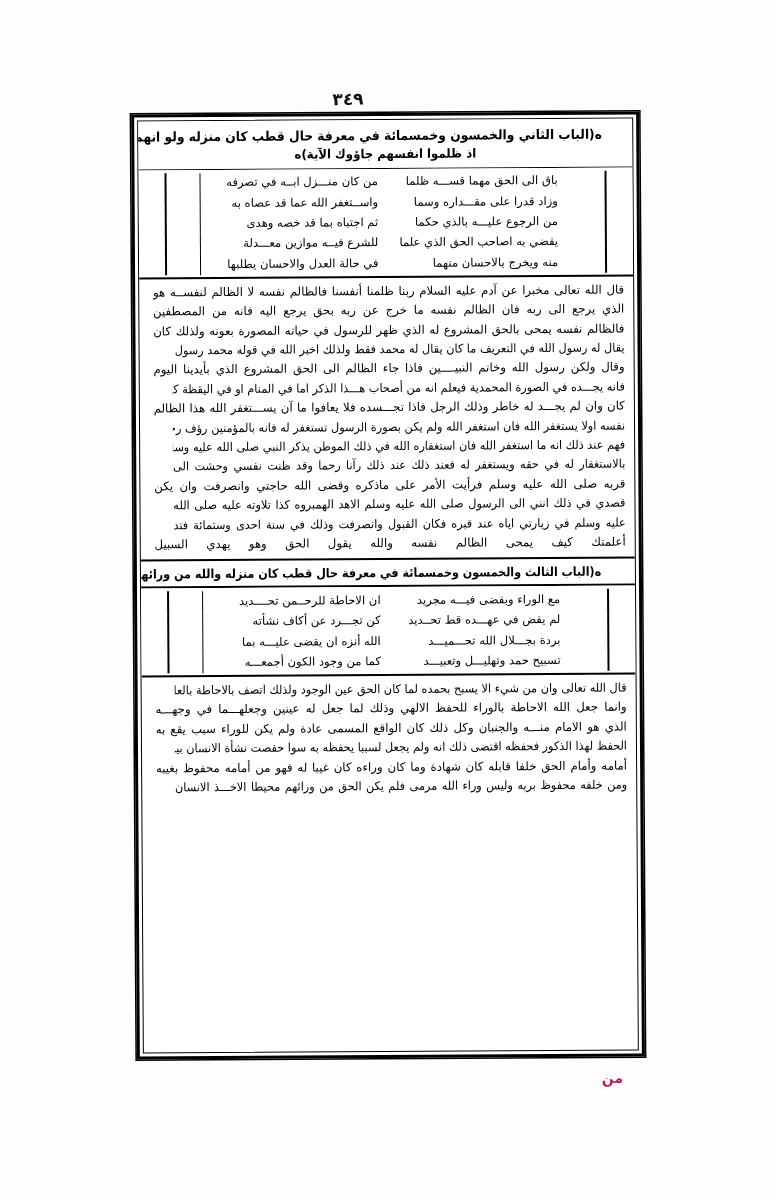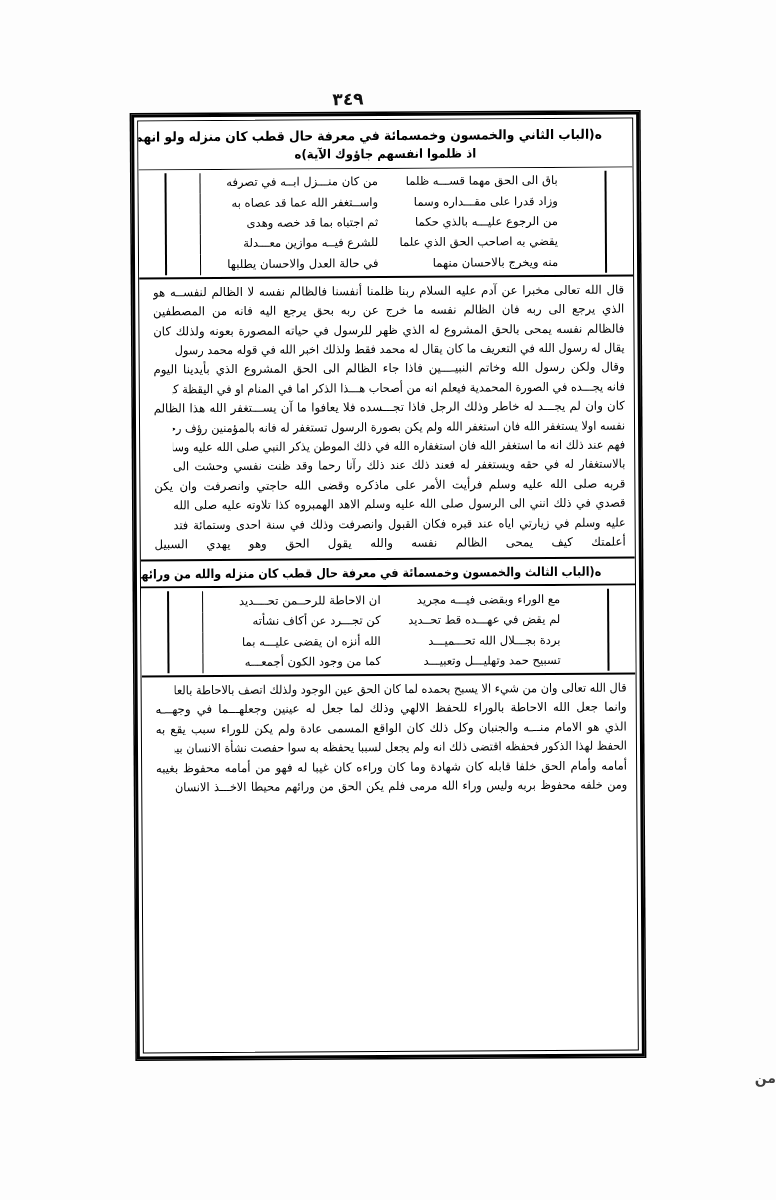--- a/index.html
+++ b/index.html
@@ -154,26 +154,26 @@
     display: block;
     transform: scaleX(0.9);
   }
 
   
   #catchword {
     position: absolute;
     top: 1070px;
     right: 0;
     width: 657px;
-    text-align: right;
+    text-align: center;
     padding-left: 330px;
     box-sizing: border-box;
     font-size: 14px;
     font-weight: bold;
-    color: #404040;
+    color: #be185d;
   }
 
   
   #text-frame, #folio-number, #catchword {
     -webkit-font-smoothing: none;
   }
 </style>
 </head>
 <body>
 

